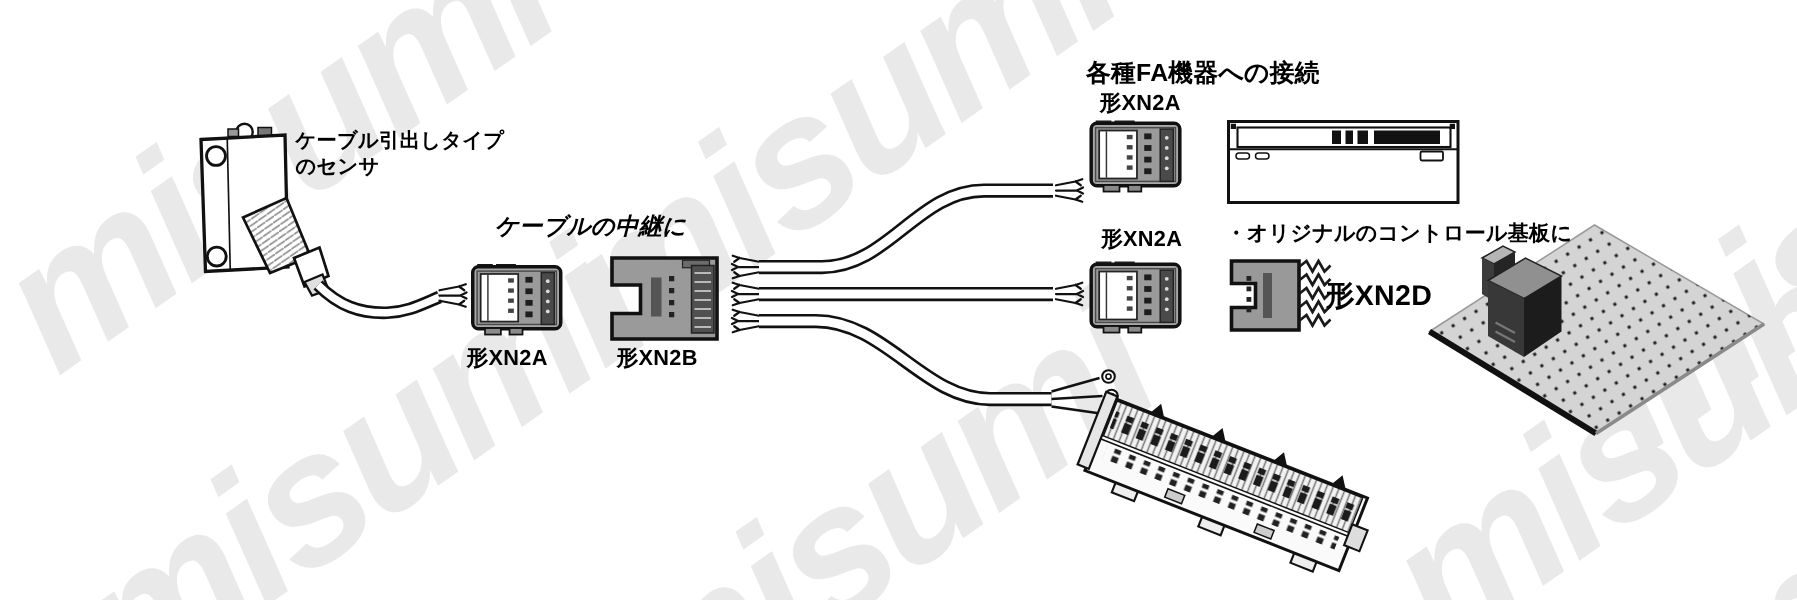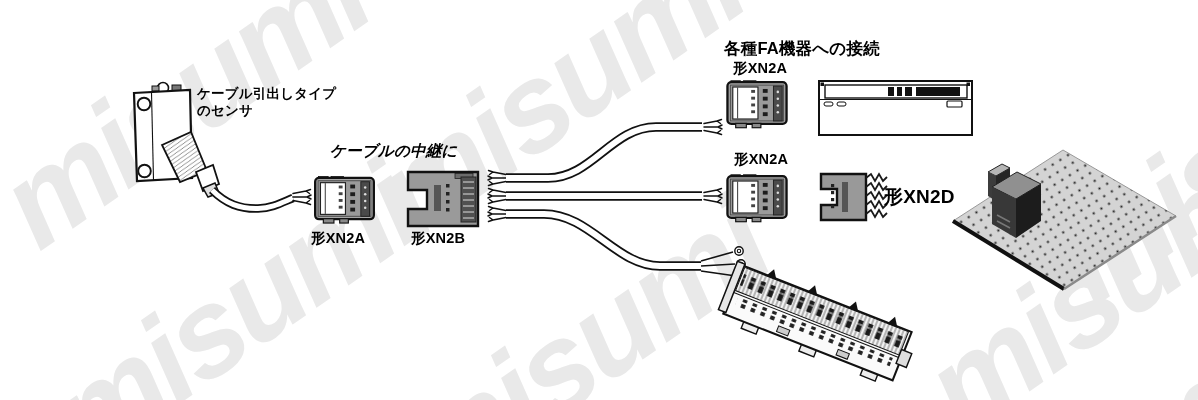--- a/index.html
+++ b/index.html
@@ -239,16 +239,17 @@
 
   <div class="lbl" style="left:411px;top:229px;font-size:14.5px;">形XN2B</div>
 
   <div class="lbl head" style="left:724px;top:38px;font-size:16.5px;">各種FA機器への接続</div>
 
   <div class="lbl" style="left:733px;top:59px;font-size:14.5px;">形XN2A</div>
 
 
   <div class="lbl" style="left:734px;top:150px;font-size:14.5px;">形XN2A</div>
 
+  <div class="lbl" style="left:817px;top:147px;font-size:14px;">・オリジナルのコントロール基板に</div>
 
   <div class="lbl" style="left:884px;top:184px;font-size:19px;">形XN2D</div>
 
 </div>
 
 </body></html>

